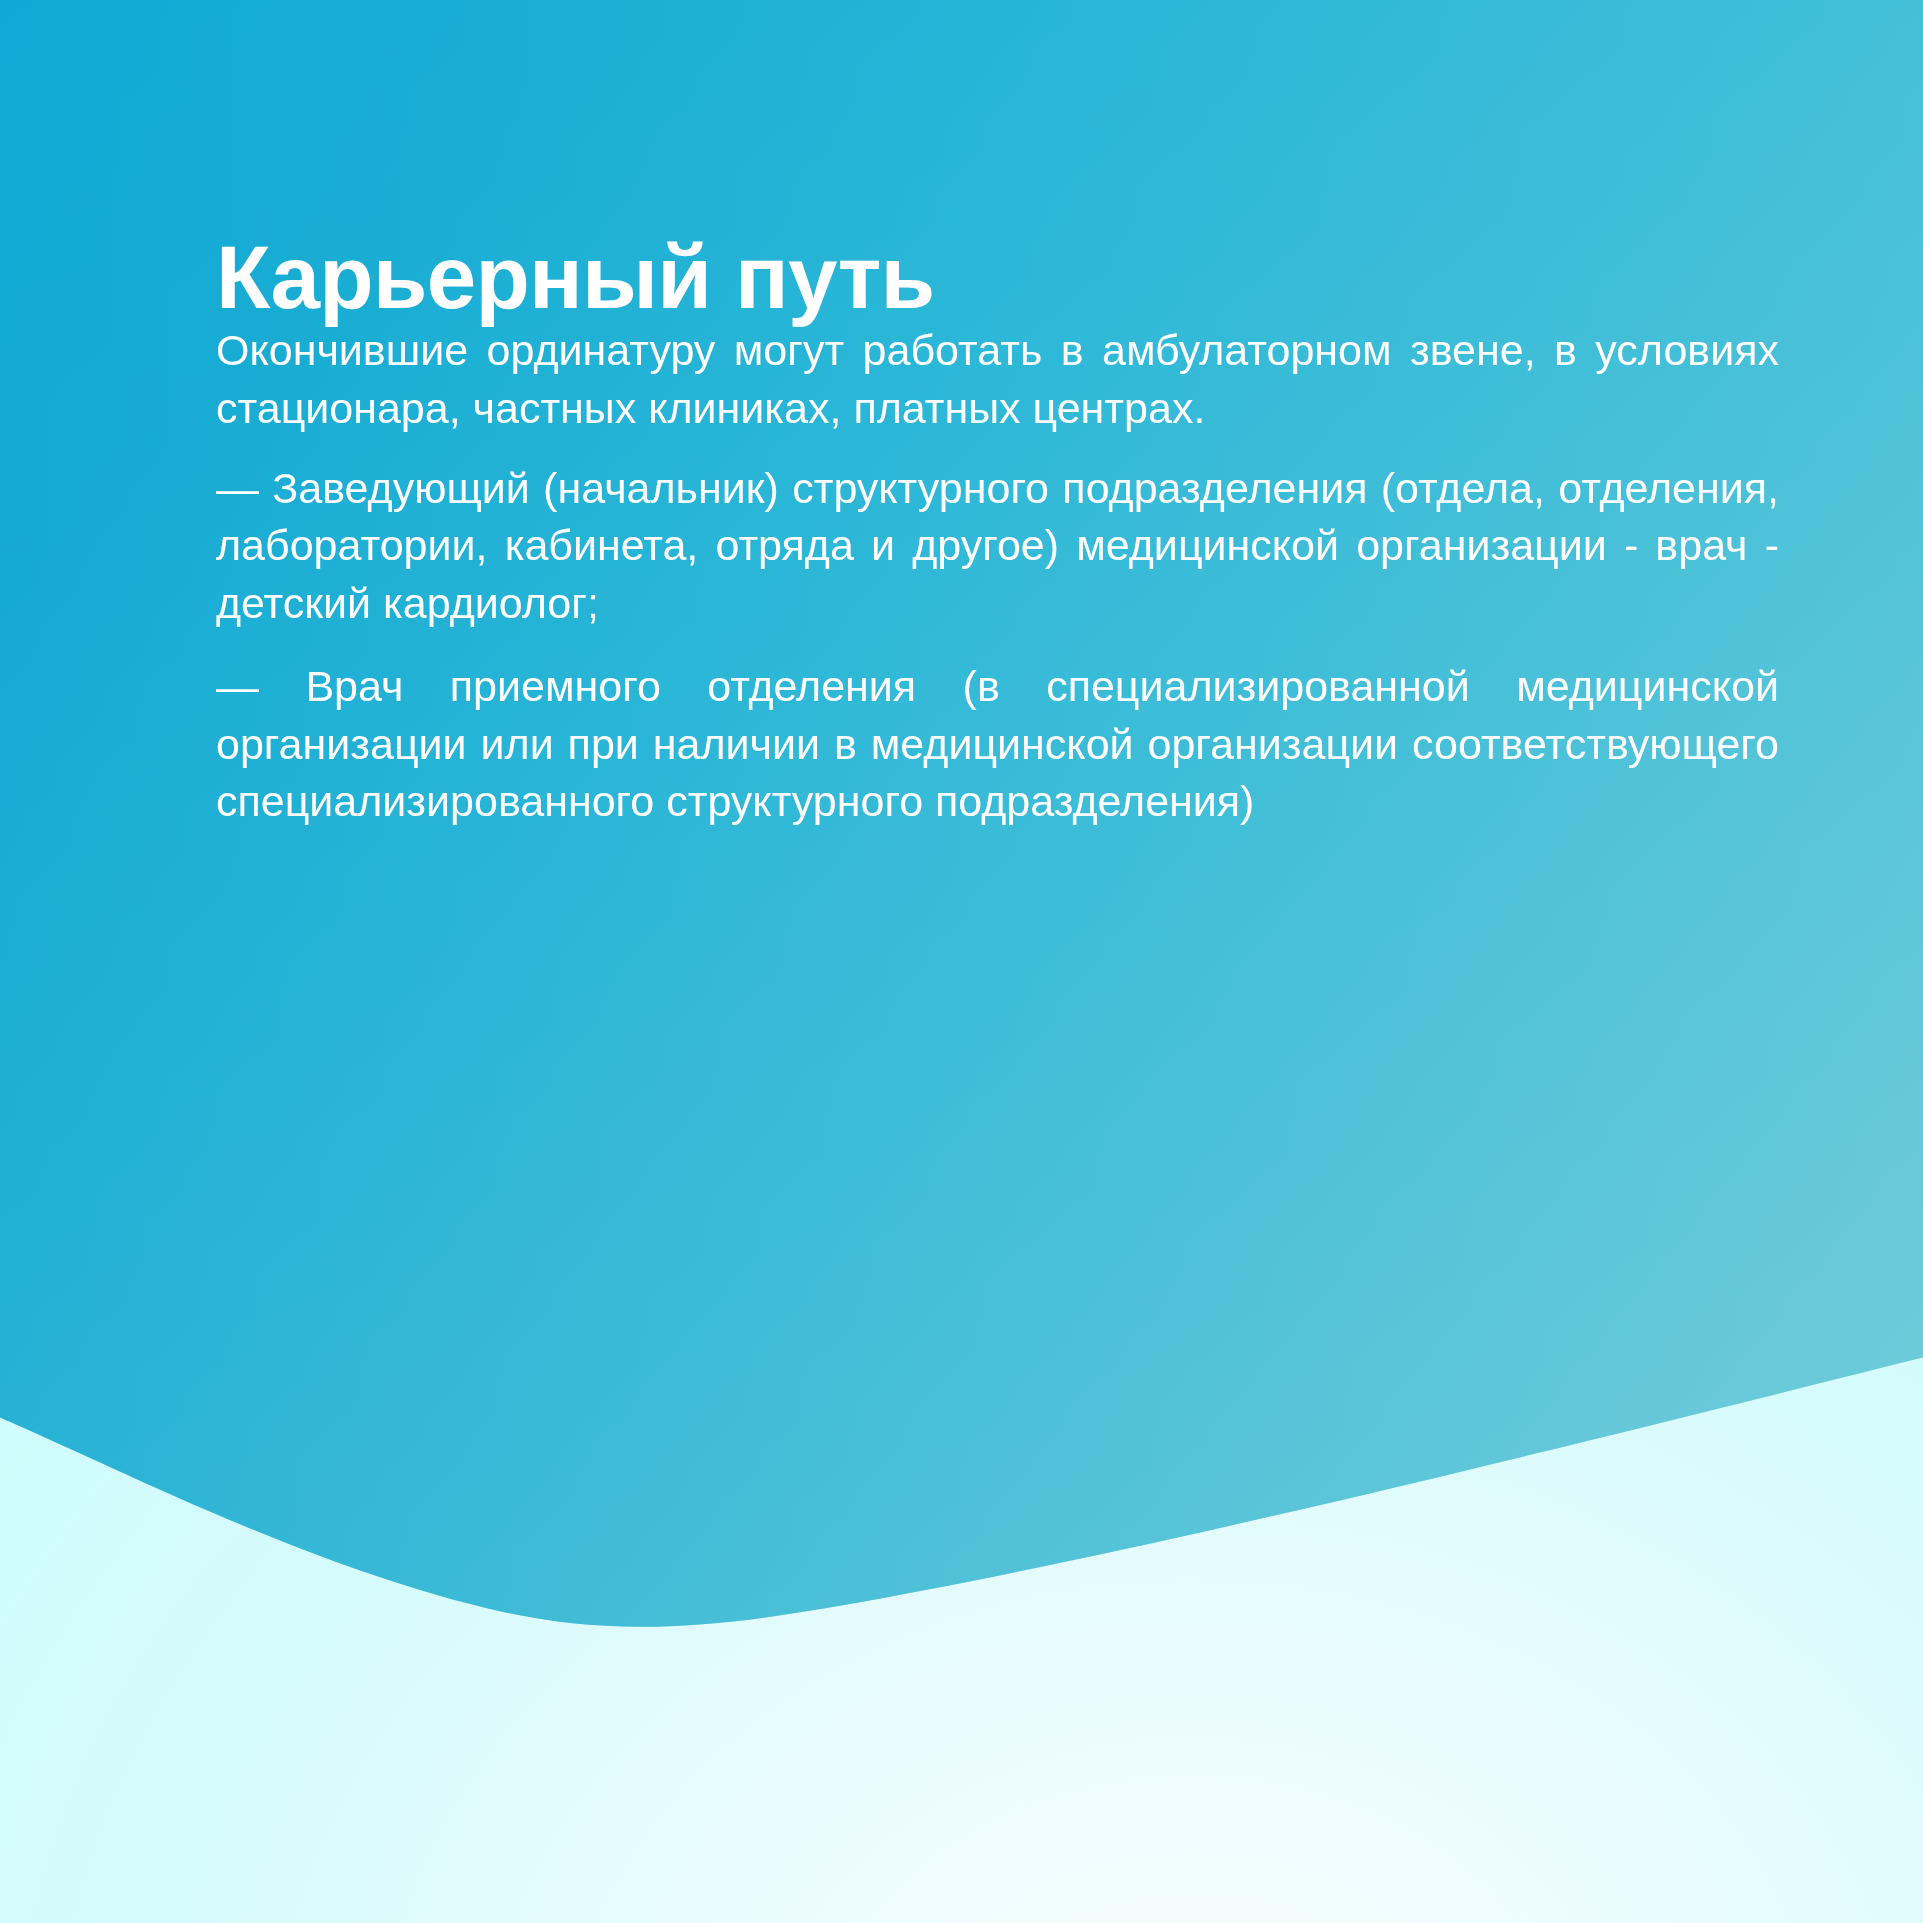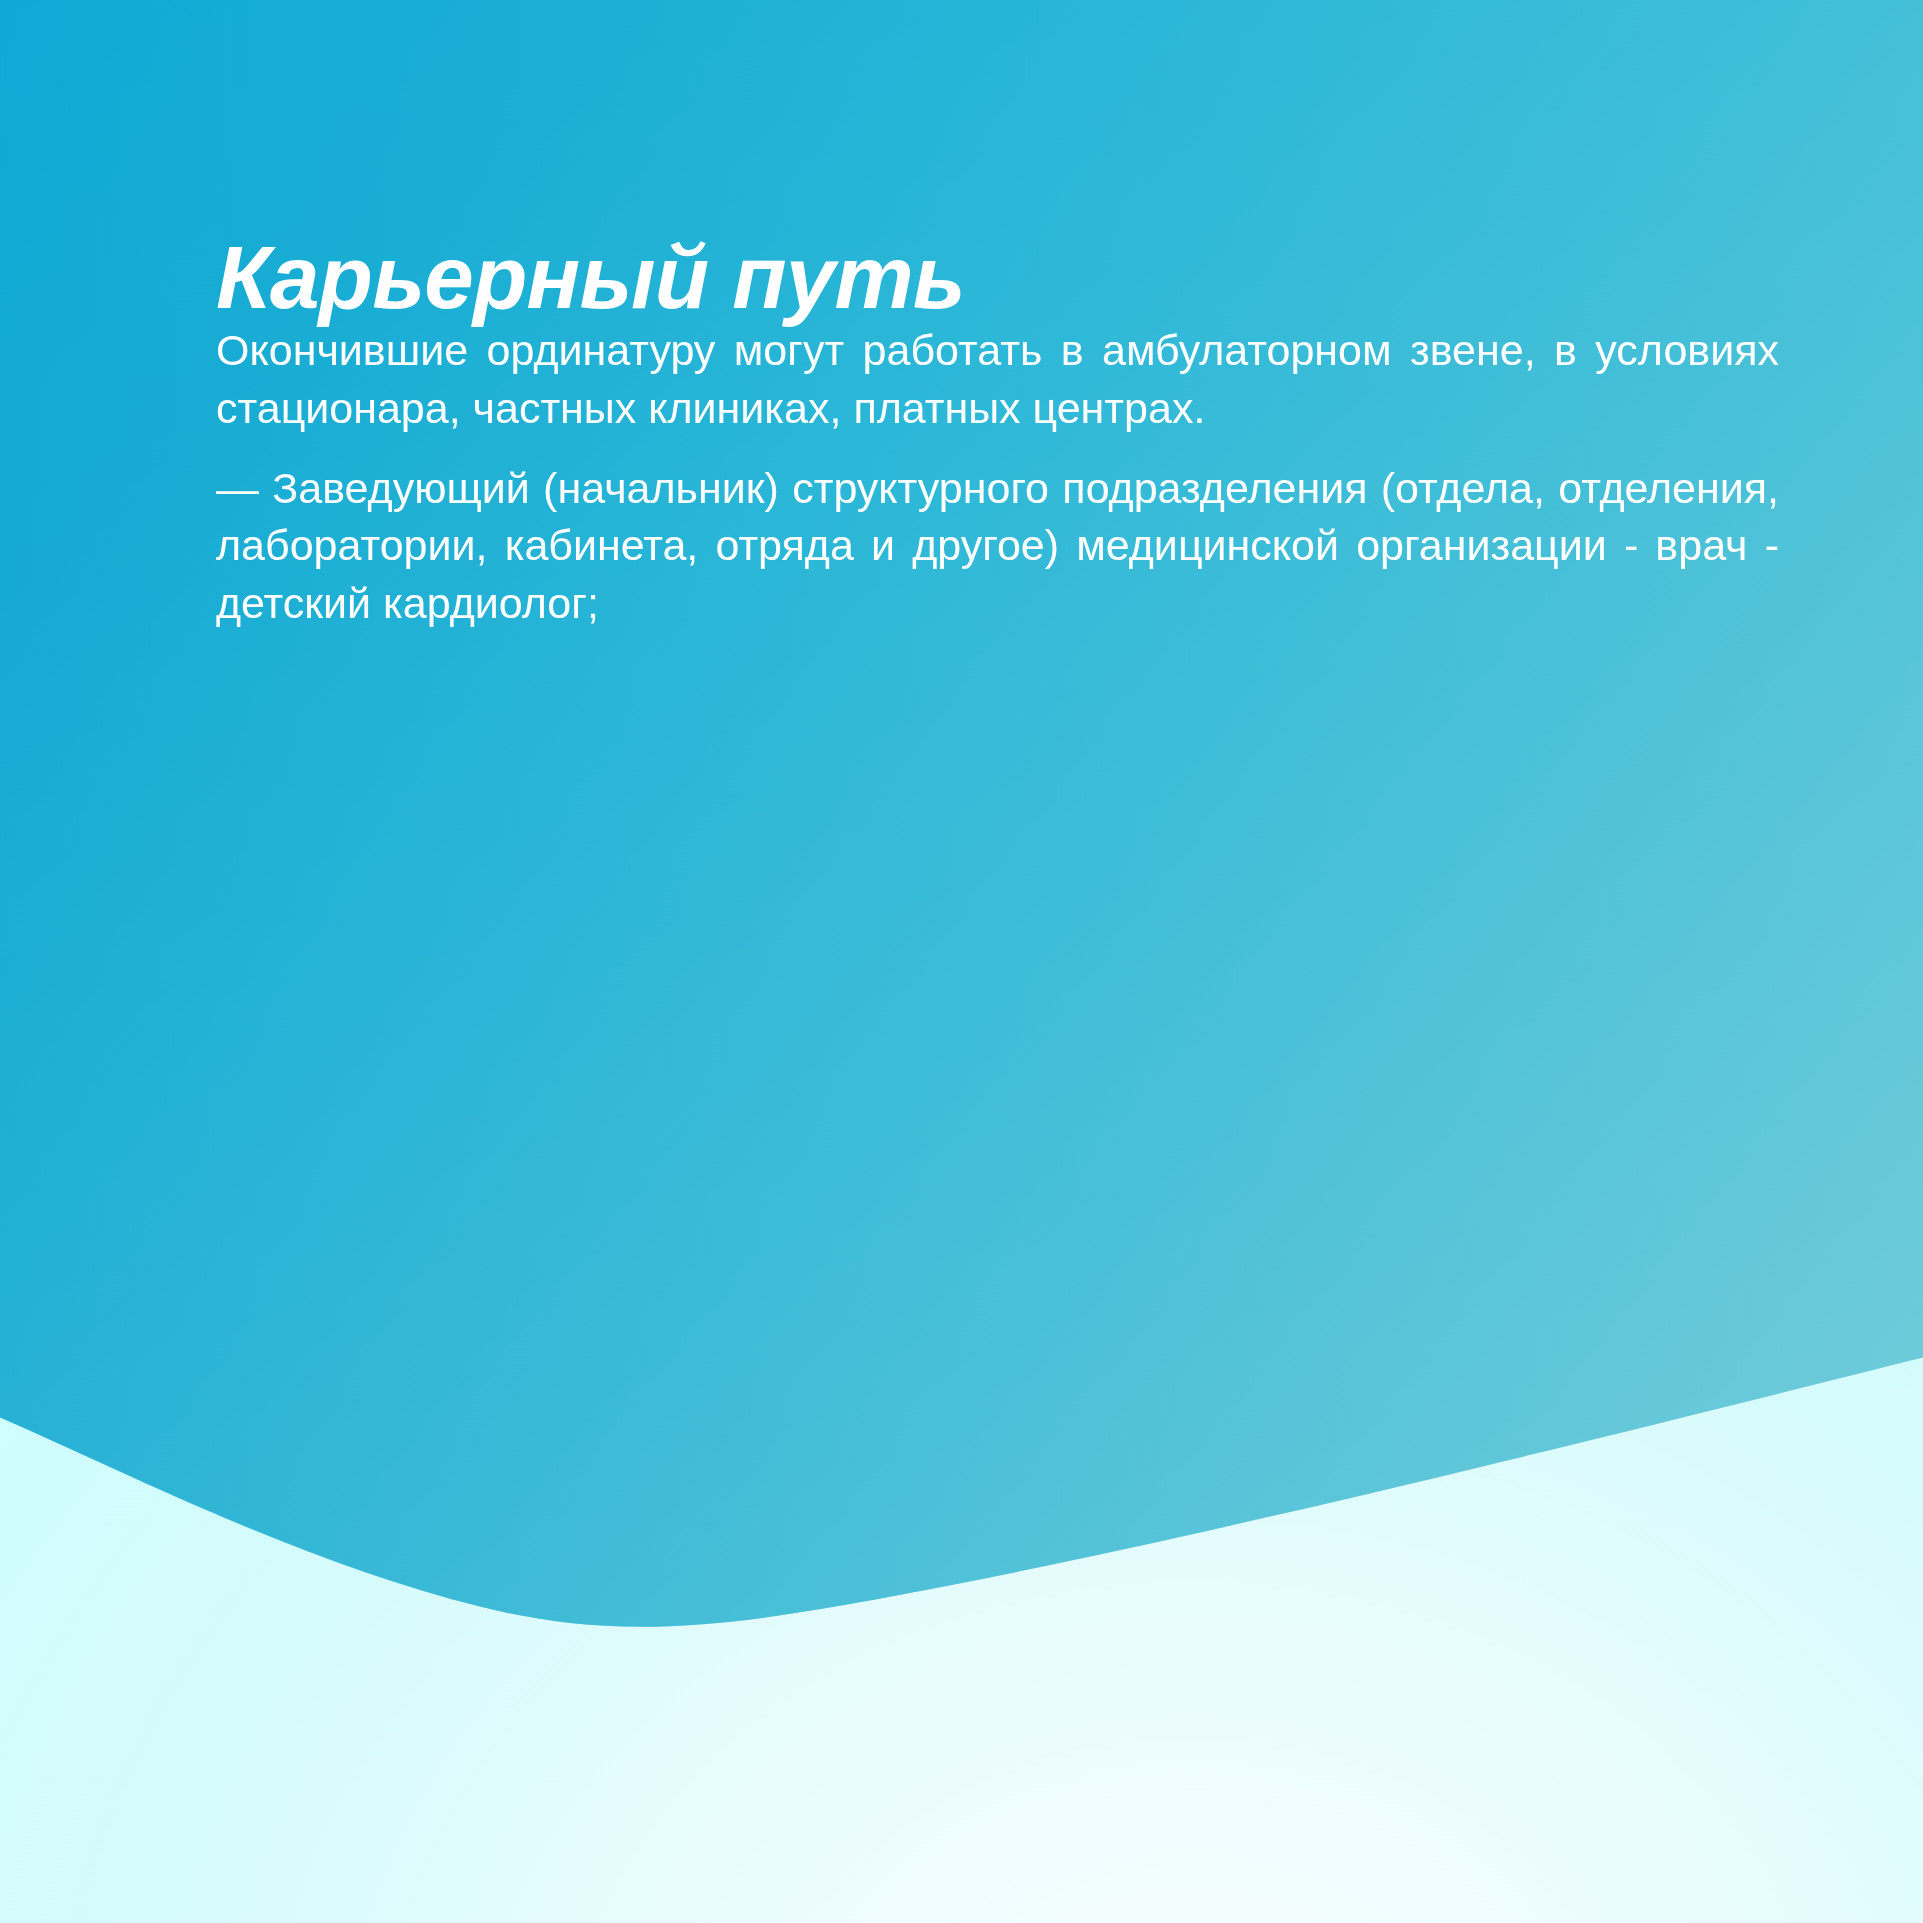--- a/index.html
+++ b/index.html
@@ -48,21 +48,20 @@
 
   .page-title {
     margin: 0;
     padding-top: 233px;
     font-size: 89px;
     font-weight: 700;
     letter-spacing: -0.8px;
     line-height: 1.0;
     color: #ffffff;
     white-space: nowrap;
-    font-style: italic;
   }
 
   .body-block {
   }
 
   .para {
     margin: 0 0 22.5px 0;
     font-size: 43px;
     line-height: 1.34;
     font-weight: 400;
@@ -115,18 +114,19 @@
     <h1 class="page-title">Карьерный путь</h1>
 
     <div class="body-block">
 
       <p class="para">Окончившие ординатуру могут работать в амбулаторном звене, в условиях стационара, частных клиниках, платных центрах.</p>
 
 
 
       <p class="para bullet">— Заведующий (начальник) структурного подразделения (отдела, отделения, лаборатории, кабинета, отряда и другое) медицинской организации - врач - детский кардиолог;</p>
 
+      <p class="para bullet">— Врач приемного отделения (в специализированной медицинской организации или при наличии в медицинской организации соответствующего специализированного структурного подразделения)</p>
 
     </div>
   </div>
 
 </div>
 
 
 </body></html>

